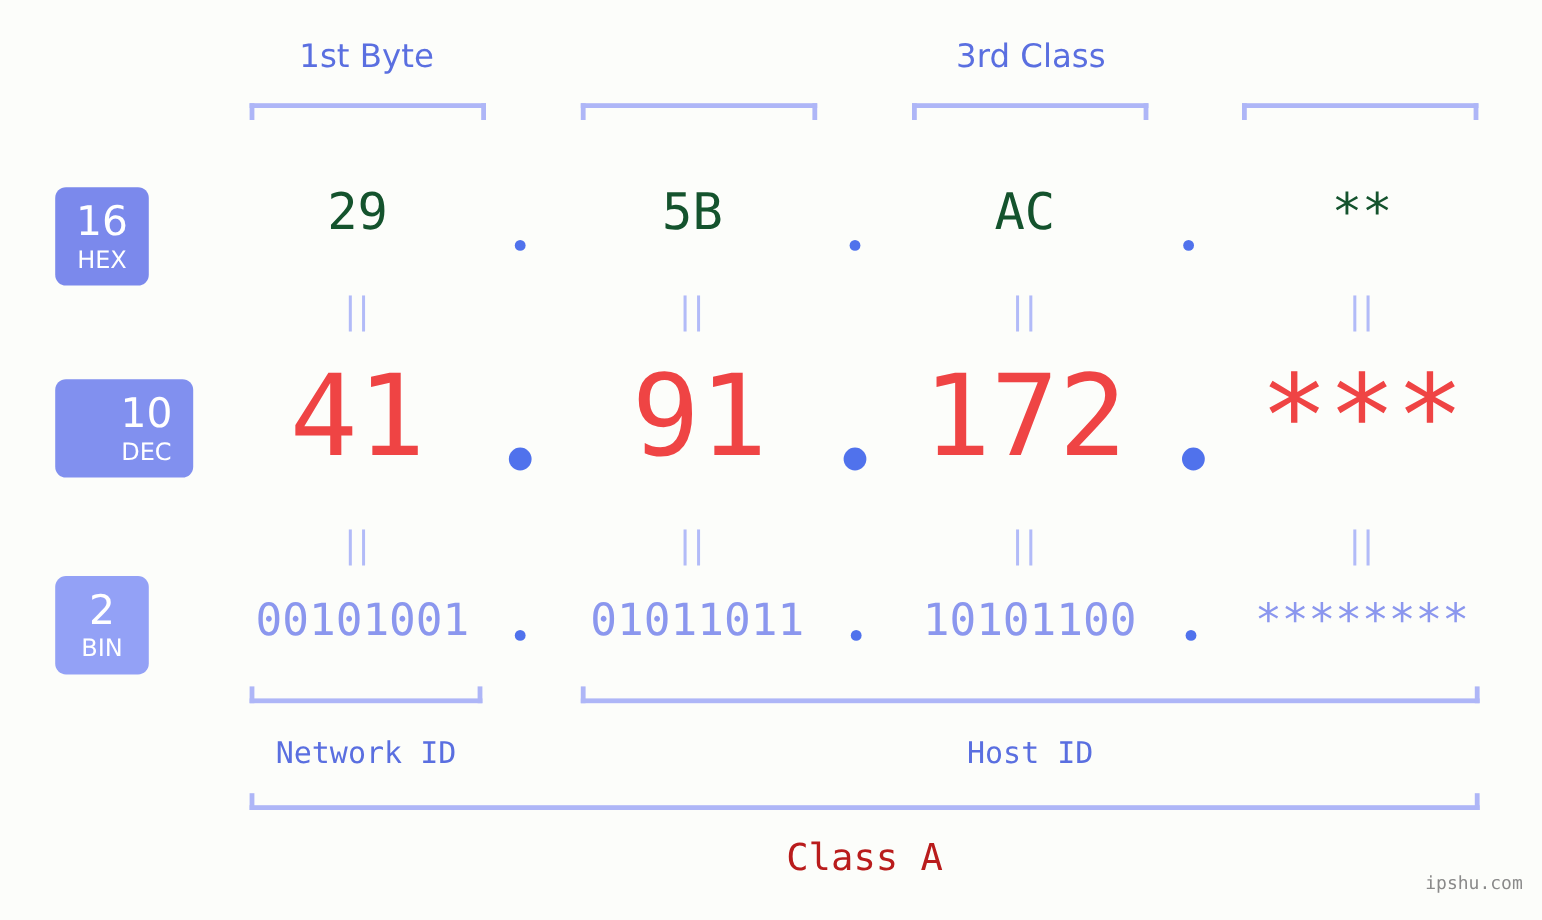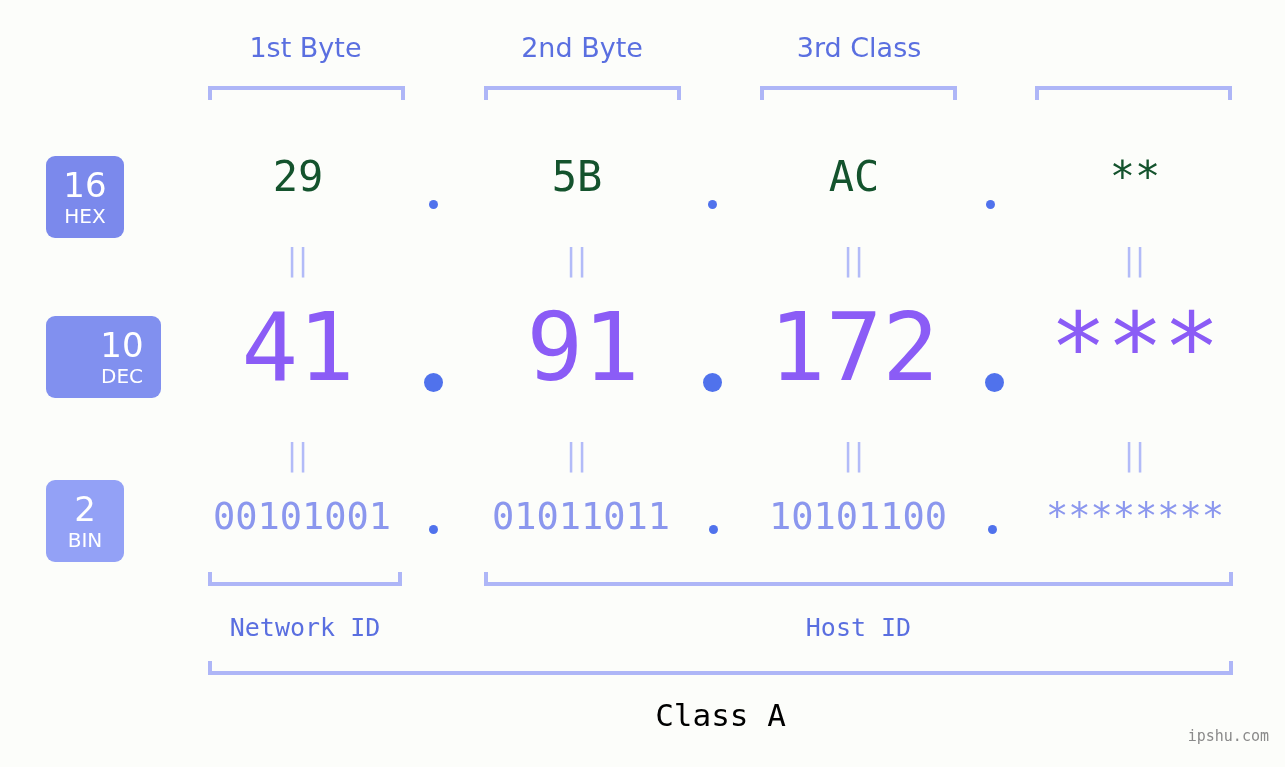--- a/index.html
+++ b/index.html
@@ -86,21 +86,21 @@
     white-space: nowrap;
     font-family: "DejaVu Sans Mono", monospace;
   }
   .row-hex .value-cell {
     font-size: 42px;
     color: #14532d;
     top: 152px;
   }
   .row-dec .value-cell {
     font-size: 94px;
-    color: #8b5cf6;
+    color: #ef4444;
     top: 293px;
     font-weight: 400;
   }
   .row-bin .value-cell {
     font-size: 37px;
     color: #8b97ee;
     top: 495px;
   }
 
   .dot {
@@ -132,21 +132,21 @@
     font-family: "DejaVu Sans Mono", monospace;
     font-size: 25px;
     color: #5a6fe0;
     text-align: center;
     white-space: nowrap;
   }
   .class-label {
     position: absolute;
     font-family: "DejaVu Sans Mono", monospace;
     font-size: 31px;
-    color: #000000;
+    color: #b91c1c;
     text-align: center;
     white-space: nowrap;
   }
 
   
   .watermark {
     position: absolute;
     right: 16px;
     bottom: 22px;
     font-family: "DejaVu Sans Mono", monospace;
@@ -154,21 +154,20 @@
     color: #8a8a8a;
     white-space: nowrap;
   }
 </style>
 </head>
 <body>
 
 <div class="stage">
 
   <div class="byte-label" style="left:203px; width:205px;">1st Byte</div>
-  <div class="byte-label" style="left:482px; width:200px;">2nd Byte</div>
   <div class="byte-label" style="left:759px; width:200px;">3rd Class</div>
 
   <div class="bracket-top" style="left:208px; top:86px; width:197px;"></div>
   <div class="bracket-top" style="left:484px; top:86px; width:197px;"></div>
   <div class="bracket-top" style="left:760px; top:86px; width:197px;"></div>
   <div class="bracket-top" style="left:1035px; top:86px; width:197px;"></div>
 
   <div class="badge badge-hex">
     <span class="base-num">16</span>
     <span class="base-name">HEX</span>

